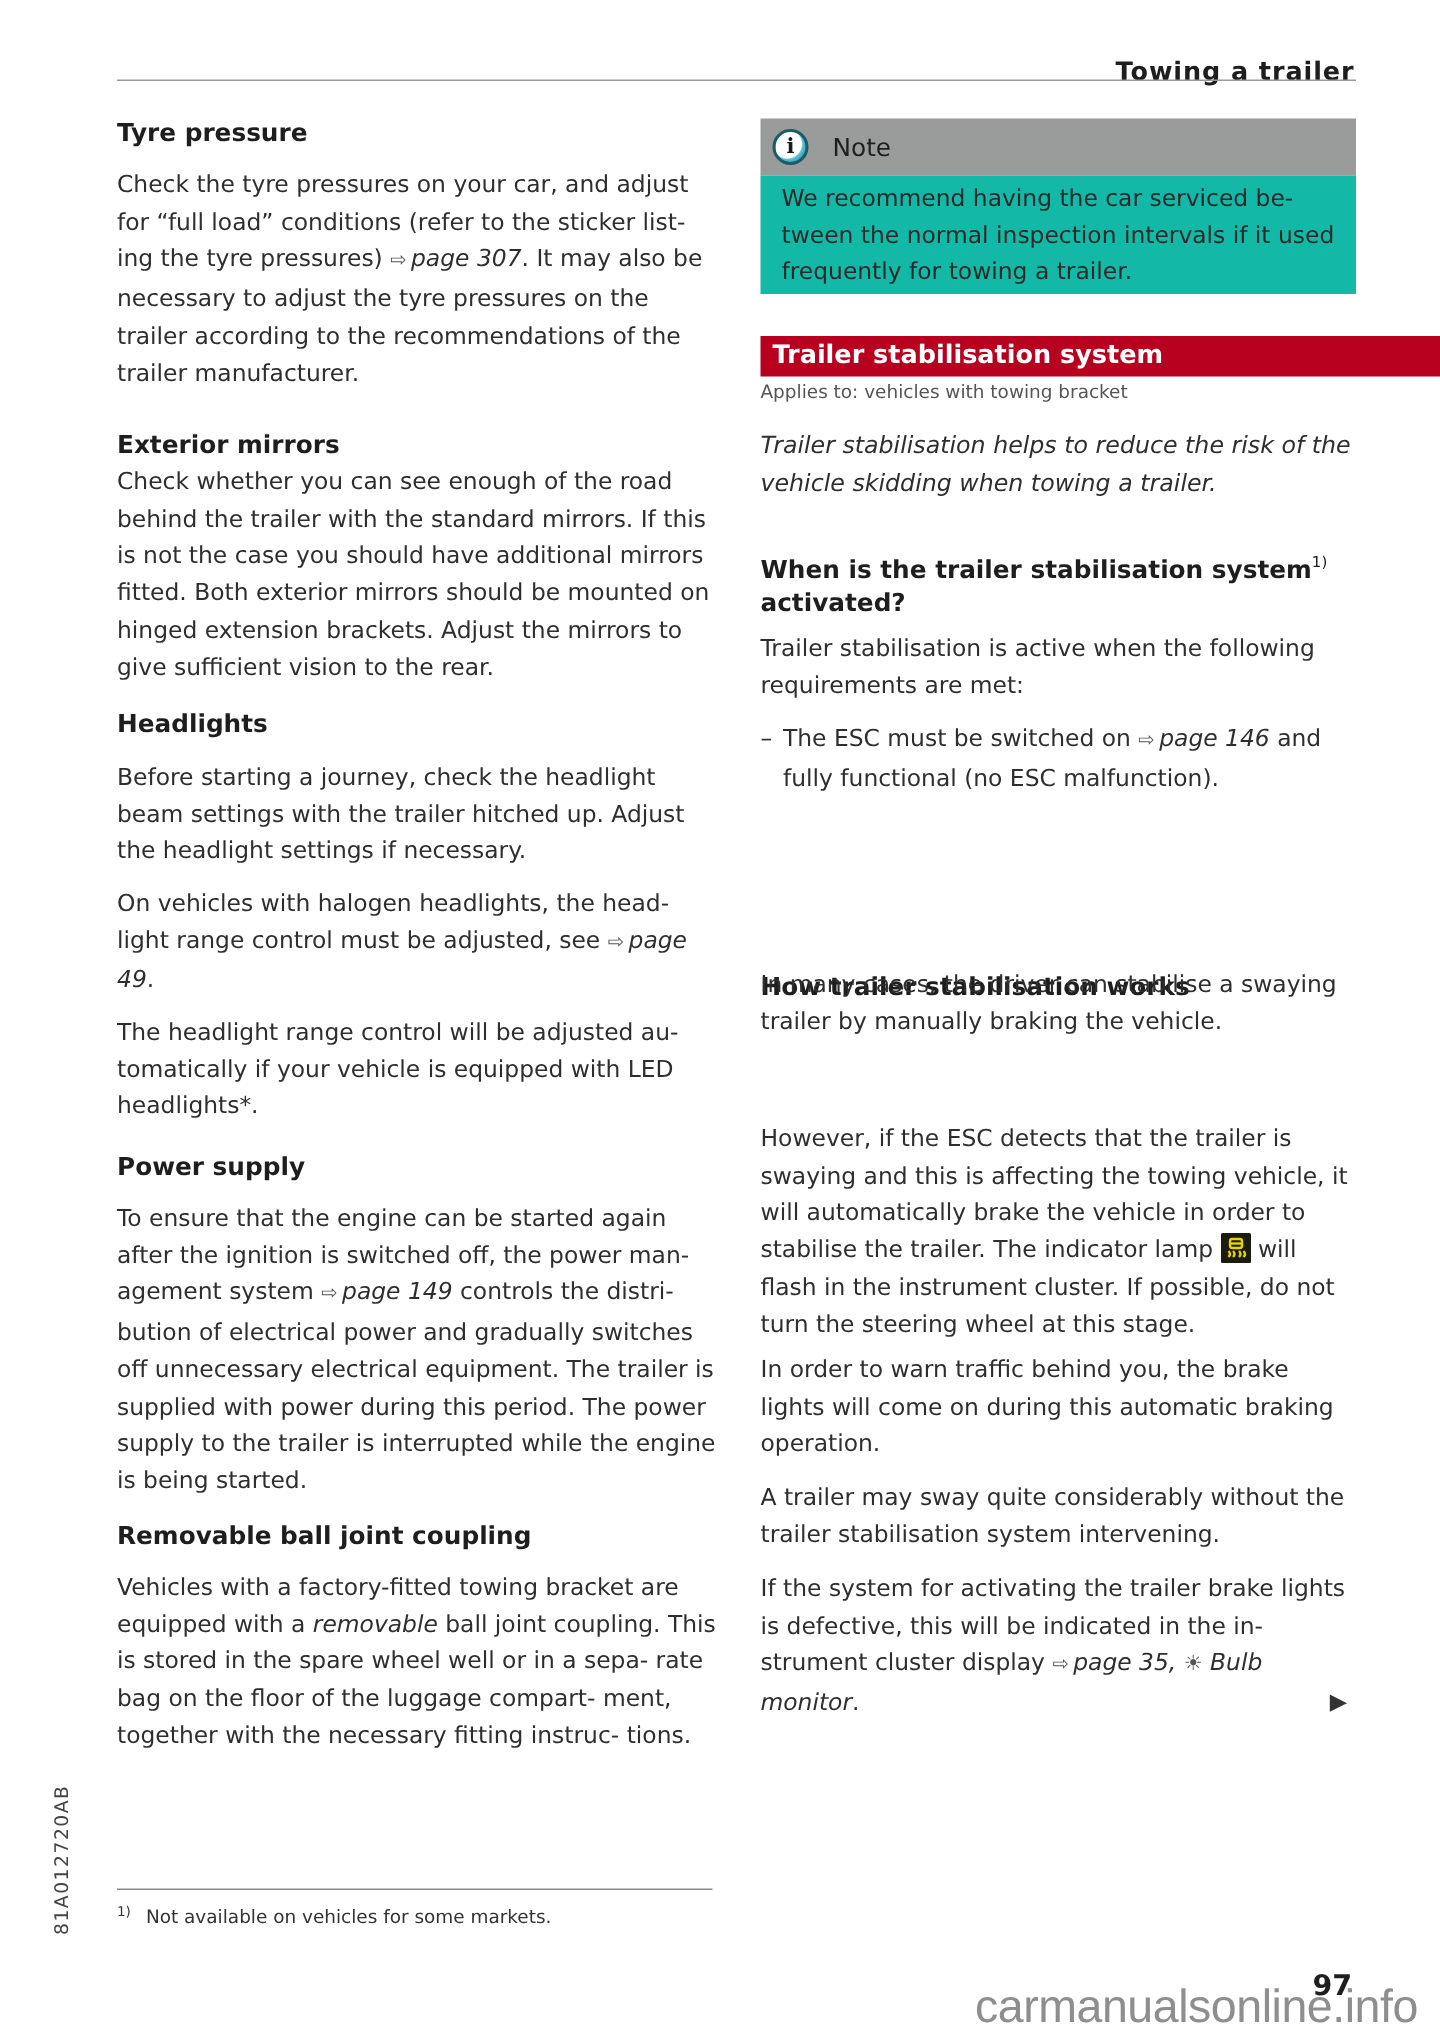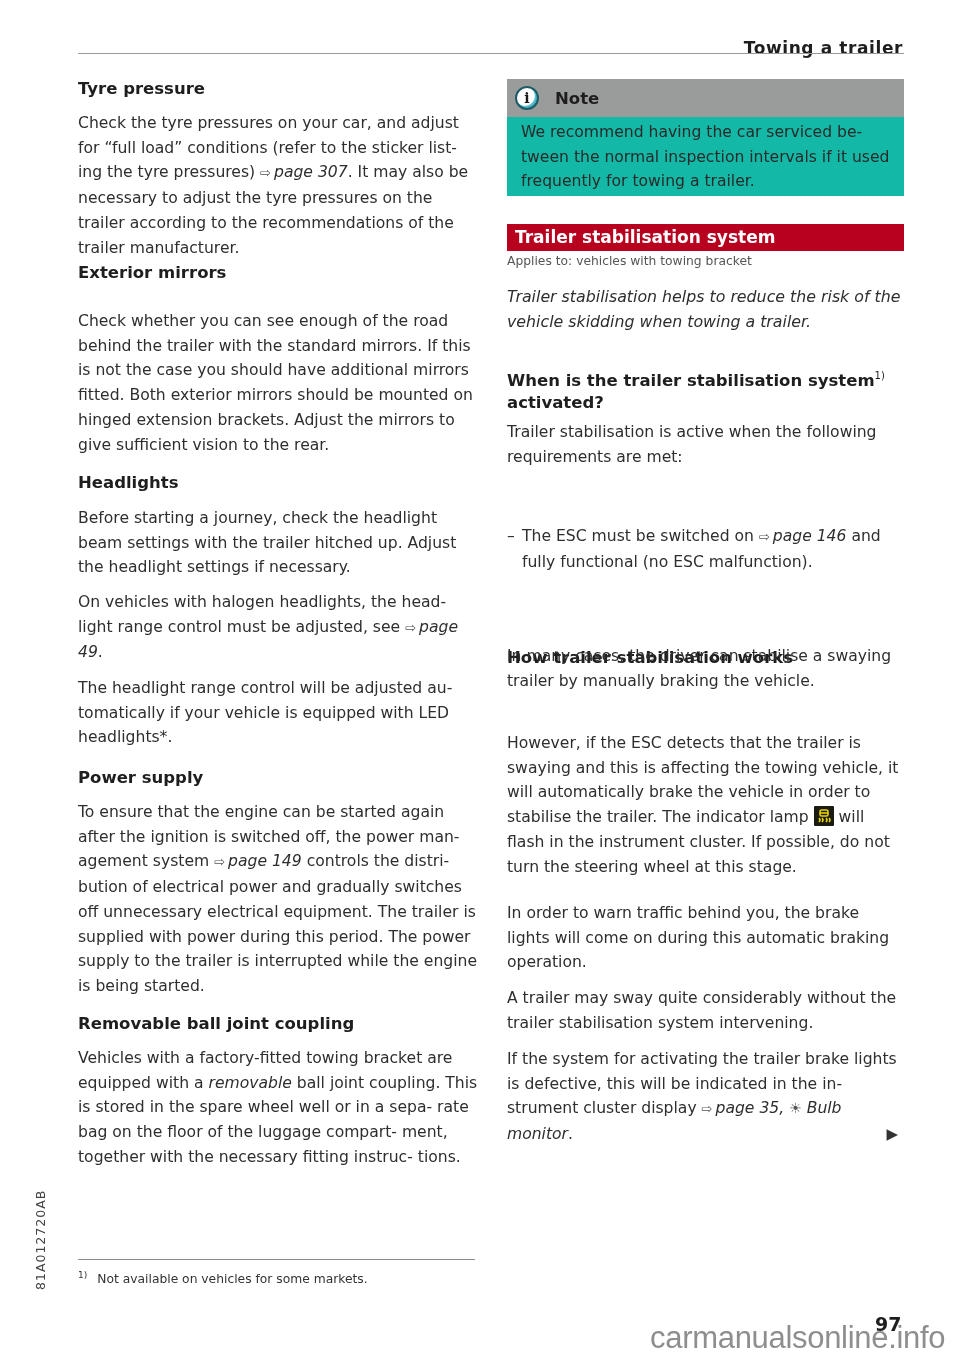--- a/index.html
+++ b/index.html
@@ -32,39 +32,38 @@
   .note-head {
     background: #9a9c9b; height: 38px; display: flex; align-items: center;
   }
   .note-icon {
     width: 24px; height: 24px; border-radius: 50%; margin-left: 8px; margin-right: 16px;
     background: radial-gradient(circle at 40% 40%, #ffffff 55%, #5bc3d4 60%, #1a6f80 100%);
     border: 2px solid #1d5b66; box-sizing: border-box;
     display: flex; align-items: center; justify-content: center;
     font-family: "DejaVu Serif", serif; font-weight: bold; font-size: 14px; color: #1a1a1a;
   }
-  .note-title { font-weight: bold; font-size: 16.5px; color: #1e1e1e; }
+  .note-title { font-weight: normal; font-size: 16.5px; color: #1e1e1e; }
   .note-body {
     background: #14b8a6; padding: 3px 14px 2px 14px;
   }
   .note-body p { color: #2a2a2a; }
 
   .section-bar {
-    position: absolute; left: 0; top: 224px; width: 397px; height: 27px;
+    position: absolute; left: 0; top: 224px; width: 453px; height: 27px;
     background: #b8001f; color: #ffffff; font-weight: bold; font-size: 17px;
     line-height: 27px; padding-left: 8px; box-sizing: border-box;
   }
   .applies { position: absolute; left: 0; top: 254px; font-size: 12.3px; color: #555; }
   .intro { position: absolute; left: 0; top: 284px; font-size: 15.8px; line-height: 25px; font-style: italic; color: #2e2e2e; }
 
   ul.dash { list-style: none; margin: 0; padding: 0; }
   ul.dash li {
     position: relative; padding-left: 15px; font-size: 15.6px; line-height: 24.7px; color: #2e2e2e;
     margin-bottom: 1px;
-    margin-top: 44px;
   }
   ul.dash li::before { content: "–"; position: absolute; left: 0; top: 0; }
 
   .lamp {
     display: inline-block; width: 20px; height: 20px; background: #1b1b12;
     vertical-align: -4px; position: relative; border-radius: 1px;
   }
   .lamp svg { position: absolute; left: 2px; top: 2px; }
   .bulb-icon { font-style: normal; font-size: 14px; color: #555; }
   .continue { position: absolute; right: 6px; font-size: 15px; color: #333; }
@@ -86,21 +85,21 @@
 </head>
 <body>
 
 <div class="running-head">Towing a trailer</div>
 <div class="top-rule"></div>
 
 <div class="col col-left">
   <h3 class="abs" style="top:78px">Tyre pressure</h3>
   <p class="abs" style="top:111px"><span>Check the tyre pressures on your car, and adjust for “full load” conditions (refer to the sticker list- ing the tyre pressures) </span><span class="ref"><span class="arrow">⇨</span><span>page 307</span></span><span>. It may also be necessary to adjust the tyre pressures on the trailer according to the recommendations of the trailer manufacturer.</span></p>
 
-  <h3 class="abs" style="top:262px">Exterior mirrors</h3>
+  <h3 class="abs" style="top:286px">Exterior mirrors</h3>
   <p class="abs" style="top:309px">Check whether you can see enough of the road behind the trailer with the standard mirrors. If this is not the case you should have additional mirrors fitted. Both exterior mirrors should be mounted on hinged extension brackets. Adjust the mirrors to give sufficient vision to the rear.</p>
 
   <h3 class="abs" style="top:472px">Headlights</h3>
   <p class="abs" style="top:506px">Before starting a journey, check the headlight beam settings with the trailer hitched up. Adjust the headlight settings if necessary.</p>
   <p class="abs" style="top:590px"><span>On vehicles with halogen headlights, the head- light range control must be adjusted, see </span><span class="ref"><span class="arrow">⇨</span><span>page 49</span></span><span>.</span></p>
   <p class="abs" style="top:676px">The headlight range control will be adjusted au- tomatically if your vehicle is equipped with LED headlights*.</p>
 
   <h3 class="abs" style="top:767px">Power supply</h3>
   <p class="abs" style="top:800px"><span>To ensure that the engine can be started again after the ignition is switched off, the power man- agement system </span><span class="ref"><span class="arrow">⇨</span><span>page 149</span></span><span> controls the distri- bution of electrical power and gradually switches off unnecessary electrical equipment. The trailer is supplied with power during this period. The power supply to the trailer is interrupted while the engine is being started.</span></p>
 
@@ -124,21 +123,21 @@
   <div class="intro">Trailer stabilisation helps to reduce the risk of the vehicle skidding when towing a trailer.</div>
 
   <h3 class="abs" style="top:365px"><span>When is the trailer stabilisation system</span><sup>1)</sup><br><span>activated?</span></h3>
   <p class="abs" style="top:420px">Trailer stabilisation is active when the following requirements are met:</p>
   <ul class="dash abs" style="top:480px">
     <li><span>The ESC must be switched on </span><span class="ref"><span class="arrow">⇨</span><span>page 146</span></span><span> and fully functional (no ESC malfunction).</span></li>
   </ul>
 
   <h3 class="abs" style="top:647px">How trailer stabilisation works</h3>
   <p class="abs" style="top:644px">In many cases, the driver can stabilise a swaying trailer by manually braking the vehicle.</p>
-  <p class="abs" style="top:731px"><span>However, if the ESC detects that the trailer is swaying and this is affecting the towing vehicle, it will automatically brake the vehicle in order to stabilise the trailer. The indicator lamp </span><span class="lamp"><svg width="16" height="16" viewBox="0 0 16 16">
+  <p class="abs" style="top:747px"><span>However, if the ESC detects that the trailer is swaying and this is affecting the towing vehicle, it will automatically brake the vehicle in order to stabilise the trailer. The indicator lamp </span><span class="lamp"><svg width="16" height="16" viewBox="0 0 16 16">
           <g fill="none" stroke="#e6d200" stroke-width="1.6">
             <rect x="4" y="2" width="8" height="6" rx="1.5"></rect>
             <line x1="4" y1="5" x2="12" y2="5"></line>
             <path d="M3 10 q2 2 0 4"></path>
             <path d="M6 10 q2 2 0 4"></path>
             <path d="M10 10 q2 2 0 4"></path>
             <path d="M13 10 q2 2 0 4"></path>
           </g>
         </svg></span><span> will flash in the instrument cluster. If possible, do not turn the steering wheel at this stage.</span></p>
   <p class="abs" style="top:901px">In order to warn traffic behind you, the brake lights will come on during this automatic braking operation.</p>

